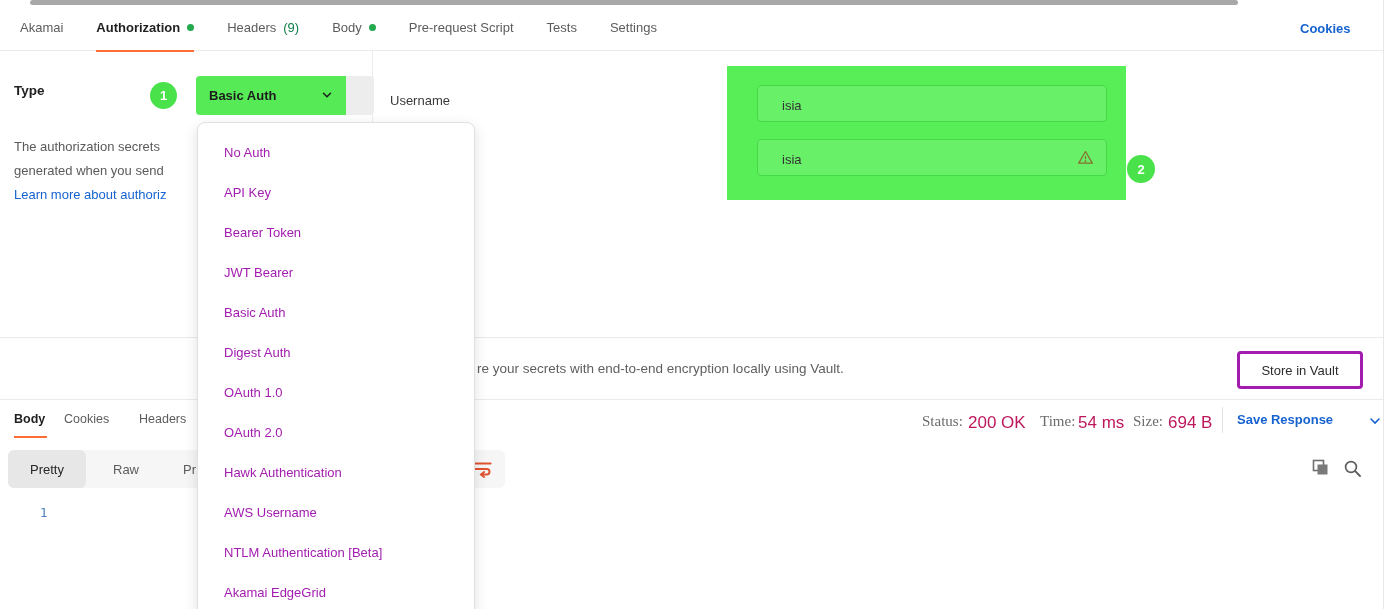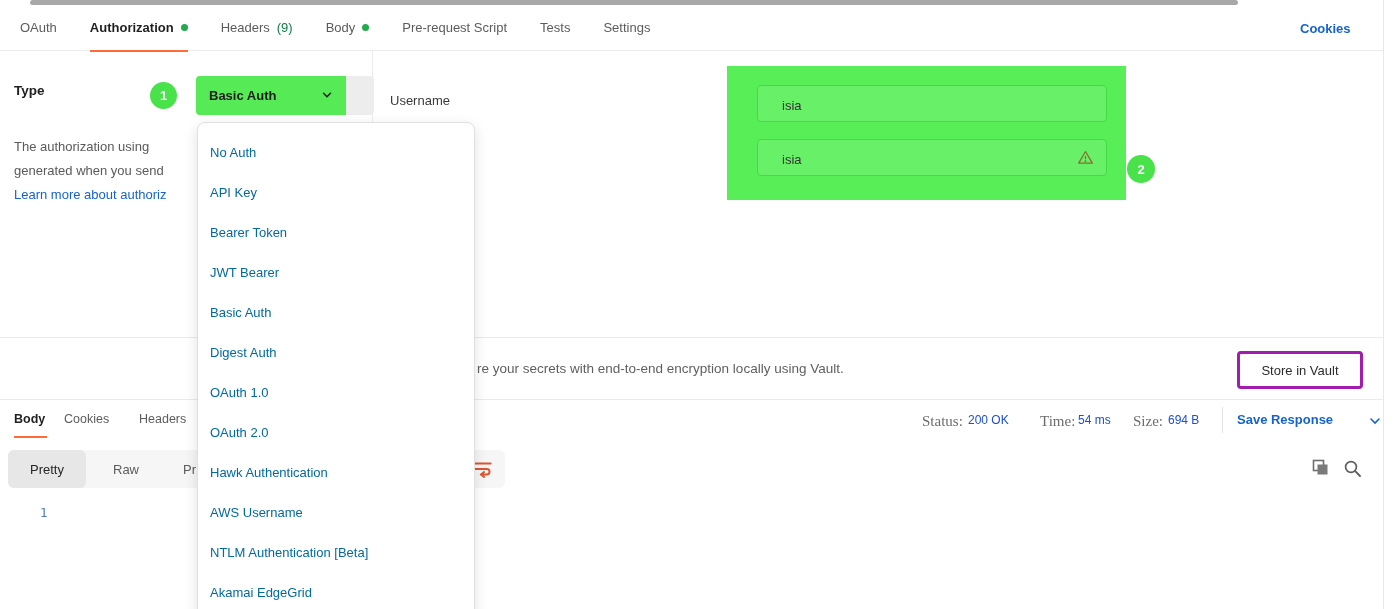--- a/index.html
+++ b/index.html
@@ -55,21 +55,21 @@
   .vault-text { left:477px; top:361px; font-size:13.5px; color:#5f5f5f; white-space:nowrap; }
   .vault-btn { left:1237px; top:351px; width:126px; height:38px; background:#fff; border:3px solid #a21caf;
                border-radius:4px; font-size:13px; color:#2b2b2b; display:flex; align-items:center;
                justify-content:center; cursor:pointer; }
 
   
   .r-tab { top:412px; font-size:12.5px; color:#5c5c5c; cursor:pointer; }
   .r-tab.active { color:#1f1f1f; font-weight:700; }
   .r-underline { left:14px; top:436px; width:33px; height:2px; background:#ff6c37; }
   .meta-label { top:413px; font-size:15px; color:#6b6b6b;font-family:Liberation Serif, serif; }
-  .meta-value { top:413px; font-size:12px; color:#1d4ed8; }
+  .meta-value { top:413px; font-size:17px; color:#be185d; }
   .meta-divider { left:1222px; top:407px; width:1px; height:26px; background:#e0e0e0; }
   .save-response { left:1237px; top:412px; font-size:13px; font-weight:700; color:#1663d0; cursor:pointer; }
   .save-chevron { left:1368px; top:414px; cursor:pointer; }
 
   
   .view-strip { left:8px; top:450px; width:497px; height:38px; background:#f6f6f6; border-radius:6px; }
   .seg { position:absolute; top:0; height:38px; display:flex; align-items:center; font-size:13px;
          color:#5c5c5c; cursor:pointer; }
   .seg.active { left:0; padding:16px 22px; background:#e7e7e7; border-radius:6px; color:#262626; }
   .seg.raw { left:105px; } .seg.pr { left:175px; }
@@ -77,34 +77,34 @@
 
   .line-number { left:40px; top:505px; font-size:12.5px; color:#4d7fbe;
                  font-family:"DejaVu Sans Mono", monospace; }
   .copy-icon { left:1312px; top:459px; cursor:pointer; }
   .search-icon { left:1343px; top:459px; cursor:pointer; }
 
   
   .dropdown { left:197px; top:122px; width:278px; height:496px; background:#fff;
               border:1px solid #e0e0e0; border-radius:8px 8px 0 0; z-index:50;
               box-shadow:0 4px 14px rgba(0,0,0,0.12); padding-top:9px; }
-  .dd-item { height:40px; display:flex; align-items:center; padding-left:12px; font-size:13px;
-             color:#0369a1; cursor:pointer; }
+  .dd-item { height:40px; display:flex; align-items:center; padding-left:26px; font-size:13px;
+             color:#a21caf; cursor:pointer; }
 </style>
 </head>
 <body>
 
 <div id="stage">
 
   <div class="abs top-scrollbar"></div>
   <div class="abs right-edge"></div>
 
   <div class="abs tabbar">
     <div class="tab">
-      <span>OAuth</span>
+      <span>Akamai</span>
     </div>
     <div class="tab active">
       <span>Authorization</span>
       <span class="dot"></span>
     </div>
     <div class="tab">
       <span>Headers</span>
       <span class="count-green">(9)</span>
     </div>
     <div class="tab">
@@ -130,21 +130,21 @@
     <div class="type-select-hl">
       <span class="lbl">Basic Auth</span>
       <span>
         <svg width="12" height="12" viewBox="0 0 12 12">
             <path d="M2.5 4.3 L6 7.8 L9.5 4.3" stroke="#1c1c1c" stroke-width="1.5" fill="none" stroke-linecap="round"></path>
           </svg>
       </span>
     </div>
   </div>
 
-  <div class="abs desc" style="top:139px;">The authorization using</div>
+  <div class="abs desc" style="top:139px;">The authorization secrets</div>
   <div class="abs desc" style="top:163px;">generated when you send</div>
   <div class="abs desc link" style="top:187px;">Learn more about authoriz</div>
 
   <div class="abs col-divider"></div>
   <div class="abs username-label">Username</div>
 
   <div class="abs green-box">
     <div class="g-field f1">
       <input value="isia" style="">
     </div>

